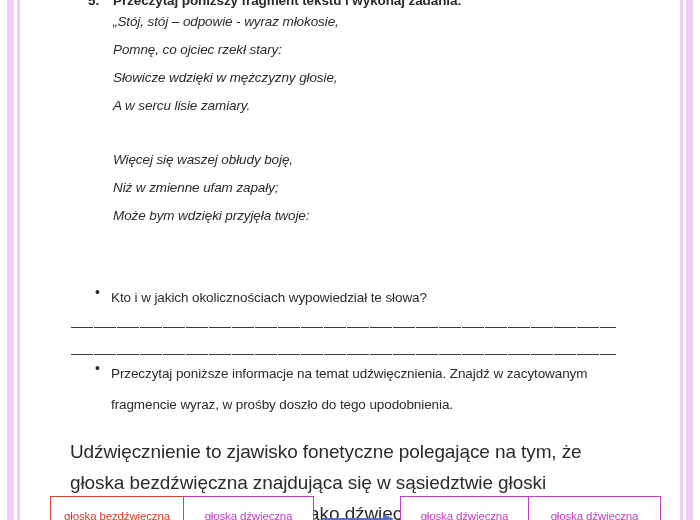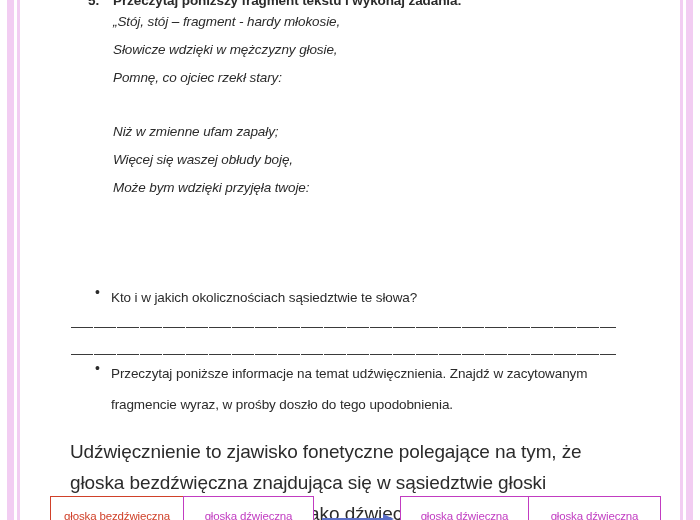--- a/index.html
+++ b/index.html
@@ -194,32 +194,33 @@
   <div class="band band-thin"></div>
 </div>
 
 <div class="content">
 
   <div class="task-heading">
     <span class="num">5.</span><span>Przeczytaj poniższy fragment tekstu i wykonaj zadania:</span>
   </div>
 
   <div class="poem">
-    <div class="poem-line">„Stój, stój – fragment - hardy młokosie,</div>
+    <div class="poem-line">„Stój, stój – odpowie - wyraz młokosie,</div>
+    <div class="poem-line">Pomnę, co ojciec rzekł stary:</div>
     <div class="poem-line">Słowicze wdzięki w mężczyzny głosie,</div>
-    <div class="poem-line">Pomnę, co ojciec rzekł stary:</div>
+    <div class="poem-line">A w sercu lisie zamiary.</div>
     <div class="poem-gap"></div>
+    <div class="poem-line">Więcej się waszej obłudy boję,</div>
     <div class="poem-line">Niż w zmienne ufam zapały;</div>
-    <div class="poem-line">Więcej się waszej obłudy boję,</div>
     <div class="poem-line">Może bym wdzięki przyjęła twoje:</div>
   </div>
 
   <div class="bullet-row" id="bullet-1">
     <span class="bullet-dot">•</span>
-    <span class="bullet-text">Kto i w jakich okolicznościach sąsiedztwie te słowa?</span>
+    <span class="bullet-text">Kto i w jakich okolicznościach wypowiedział te słowa?</span>
   </div>
 
   <div class="answer-line" id="answer-line-1"></div>
   <div class="answer-line" id="answer-line-2"></div>
 
   <div class="bullet-row" id="bullet-2">
     <span class="bullet-dot">•</span>
     <span class="bullet-text">Przeczytaj poniższe informacje na temat udźwięcznienia. Znajdź w zacytowanym fragmencie wyraz, w prośby doszło do tego upodobnienia.</span>
   </div>
 

